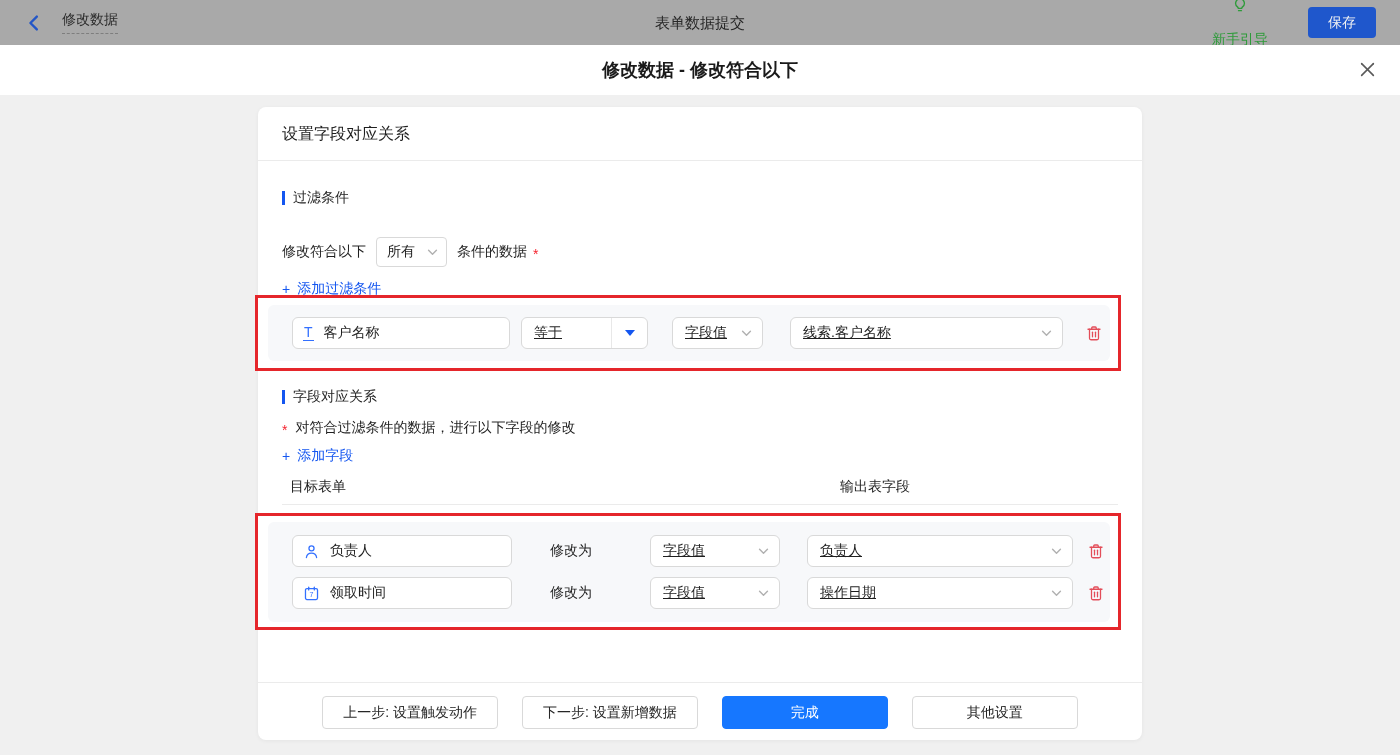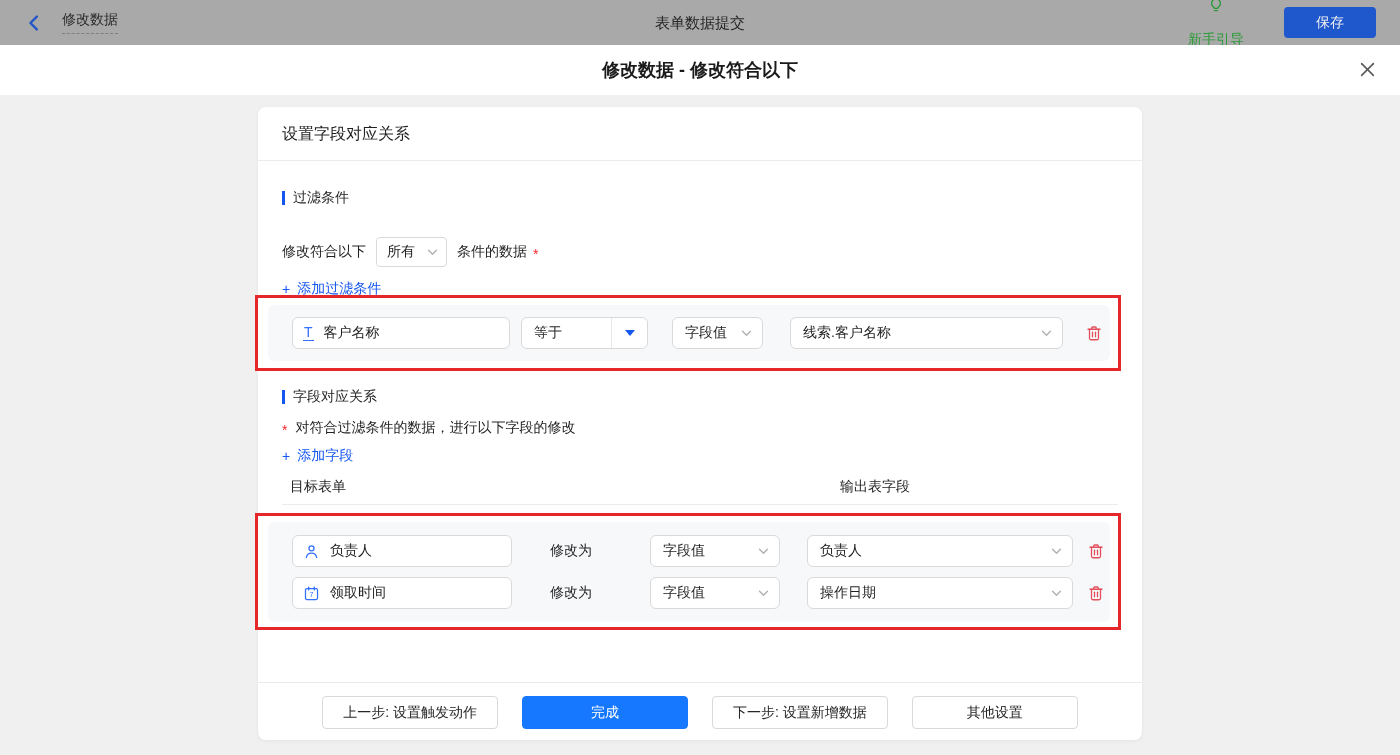--- a/index.html
+++ b/index.html
@@ -21,21 +21,21 @@
     margin-left:16px; color:#2b2b2b; padding-bottom:4px;
     border-bottom:1px dashed #7e7e7e; cursor:pointer;
   }
   .tb-center {
     position:absolute; left:50%; top:0; transform:translateX(-50%);
     height:45px; line-height:45px; color:#262626; font-size:15px;
   }
   .tb-right { margin-left:auto; display:flex; align-items:center; }
   .tb-guide { display:flex; align-items:center; gap:18px; color:#2e9b3a; cursor:pointer;flex-direction:column; }
   .tb-save {
-    margin-left:40px; width:92px; height:31px; background:#1f57cc; color:#f2f2f2;
+    margin-left:40px; width:68px; height:31px; background:#1f57cc; color:#f2f2f2;
     border:none; border-radius:4px; font-size:14px; cursor:pointer;
     font-family:inherit;
   }
 
   
   .modal-header {
     position:absolute; top:45px; left:0; width:1400px; height:50px; background:#ffffff;
   }
   .modal-title {
     position:absolute; left:50%; top:0; transform:translateX(-50%);
@@ -62,21 +62,21 @@
   .sec2 { top:281px; }
 
   .sentence { position:absolute; top:130px; left:24px; height:30px; display:flex; align-items:center; }
   .req { color:#f5222d; margin-left:6px; position:relative; top:2px; }
 
   .sel {
     background:#fff; border:1px solid #d9d9d9; border-radius:6px; height:32px;
     display:flex; align-items:center; cursor:pointer; color:#1f1f1f; font-size:14px;
   }
   .sel-sm { height:30px; width:71px; border-radius:4px; margin:0 10px; padding:0 8px 0 10px; justify-content:space-between;align-items:center; }
-  .sel-label { flex:1; padding-left:12px; white-space:nowrap; overflow:hidden; }
+  .sel-label { flex:1; padding-left:12px; white-space:nowrap; overflow:hidden;text-decoration:underline; }
   .caret { display:inline-flex; margin:0 10px 0 6px; }
   .op-zone { width:36px; height:100%; border-left:1px solid #e8e8e8; display:flex; align-items:center; justify-content:center; }
   .tri { width:0; height:0; border-left:5px solid transparent; border-right:5px solid transparent; border-top:6px solid #1456f0; }
 
   .add-link { position:absolute; left:24px; display:flex; align-items:center; gap:7px; color:#1456f0; cursor:pointer; }
   .add-filter { top:173px; }
   .add-field { top:340px; }
 
   .ann-rect { position:absolute; border:3px solid #e5262b; pointer-events:none; z-index:5; }
   .rect1 { top:188px; left:-3px; width:866px; height:76px; }
@@ -332,20 +332,20 @@
             </svg>
           </span>
         </div>
 
       </div>
       <div class="ann-rect rect2"></div>
 
       <div class="divider div-c"></div>
       <div class="footer">
         <button class="btn">上一步: 设置触发动作</button>
+        <button class="btn">下一步: 设置新增数据</button>
         <button class="btn btn-primary">完成</button>
-        <button class="btn">下一步: 设置新增数据</button>
         <button class="btn btn-fixed">其他设置</button>
       </div>
 
     </div>
   </div>
 </div>
 
 </body></html>

